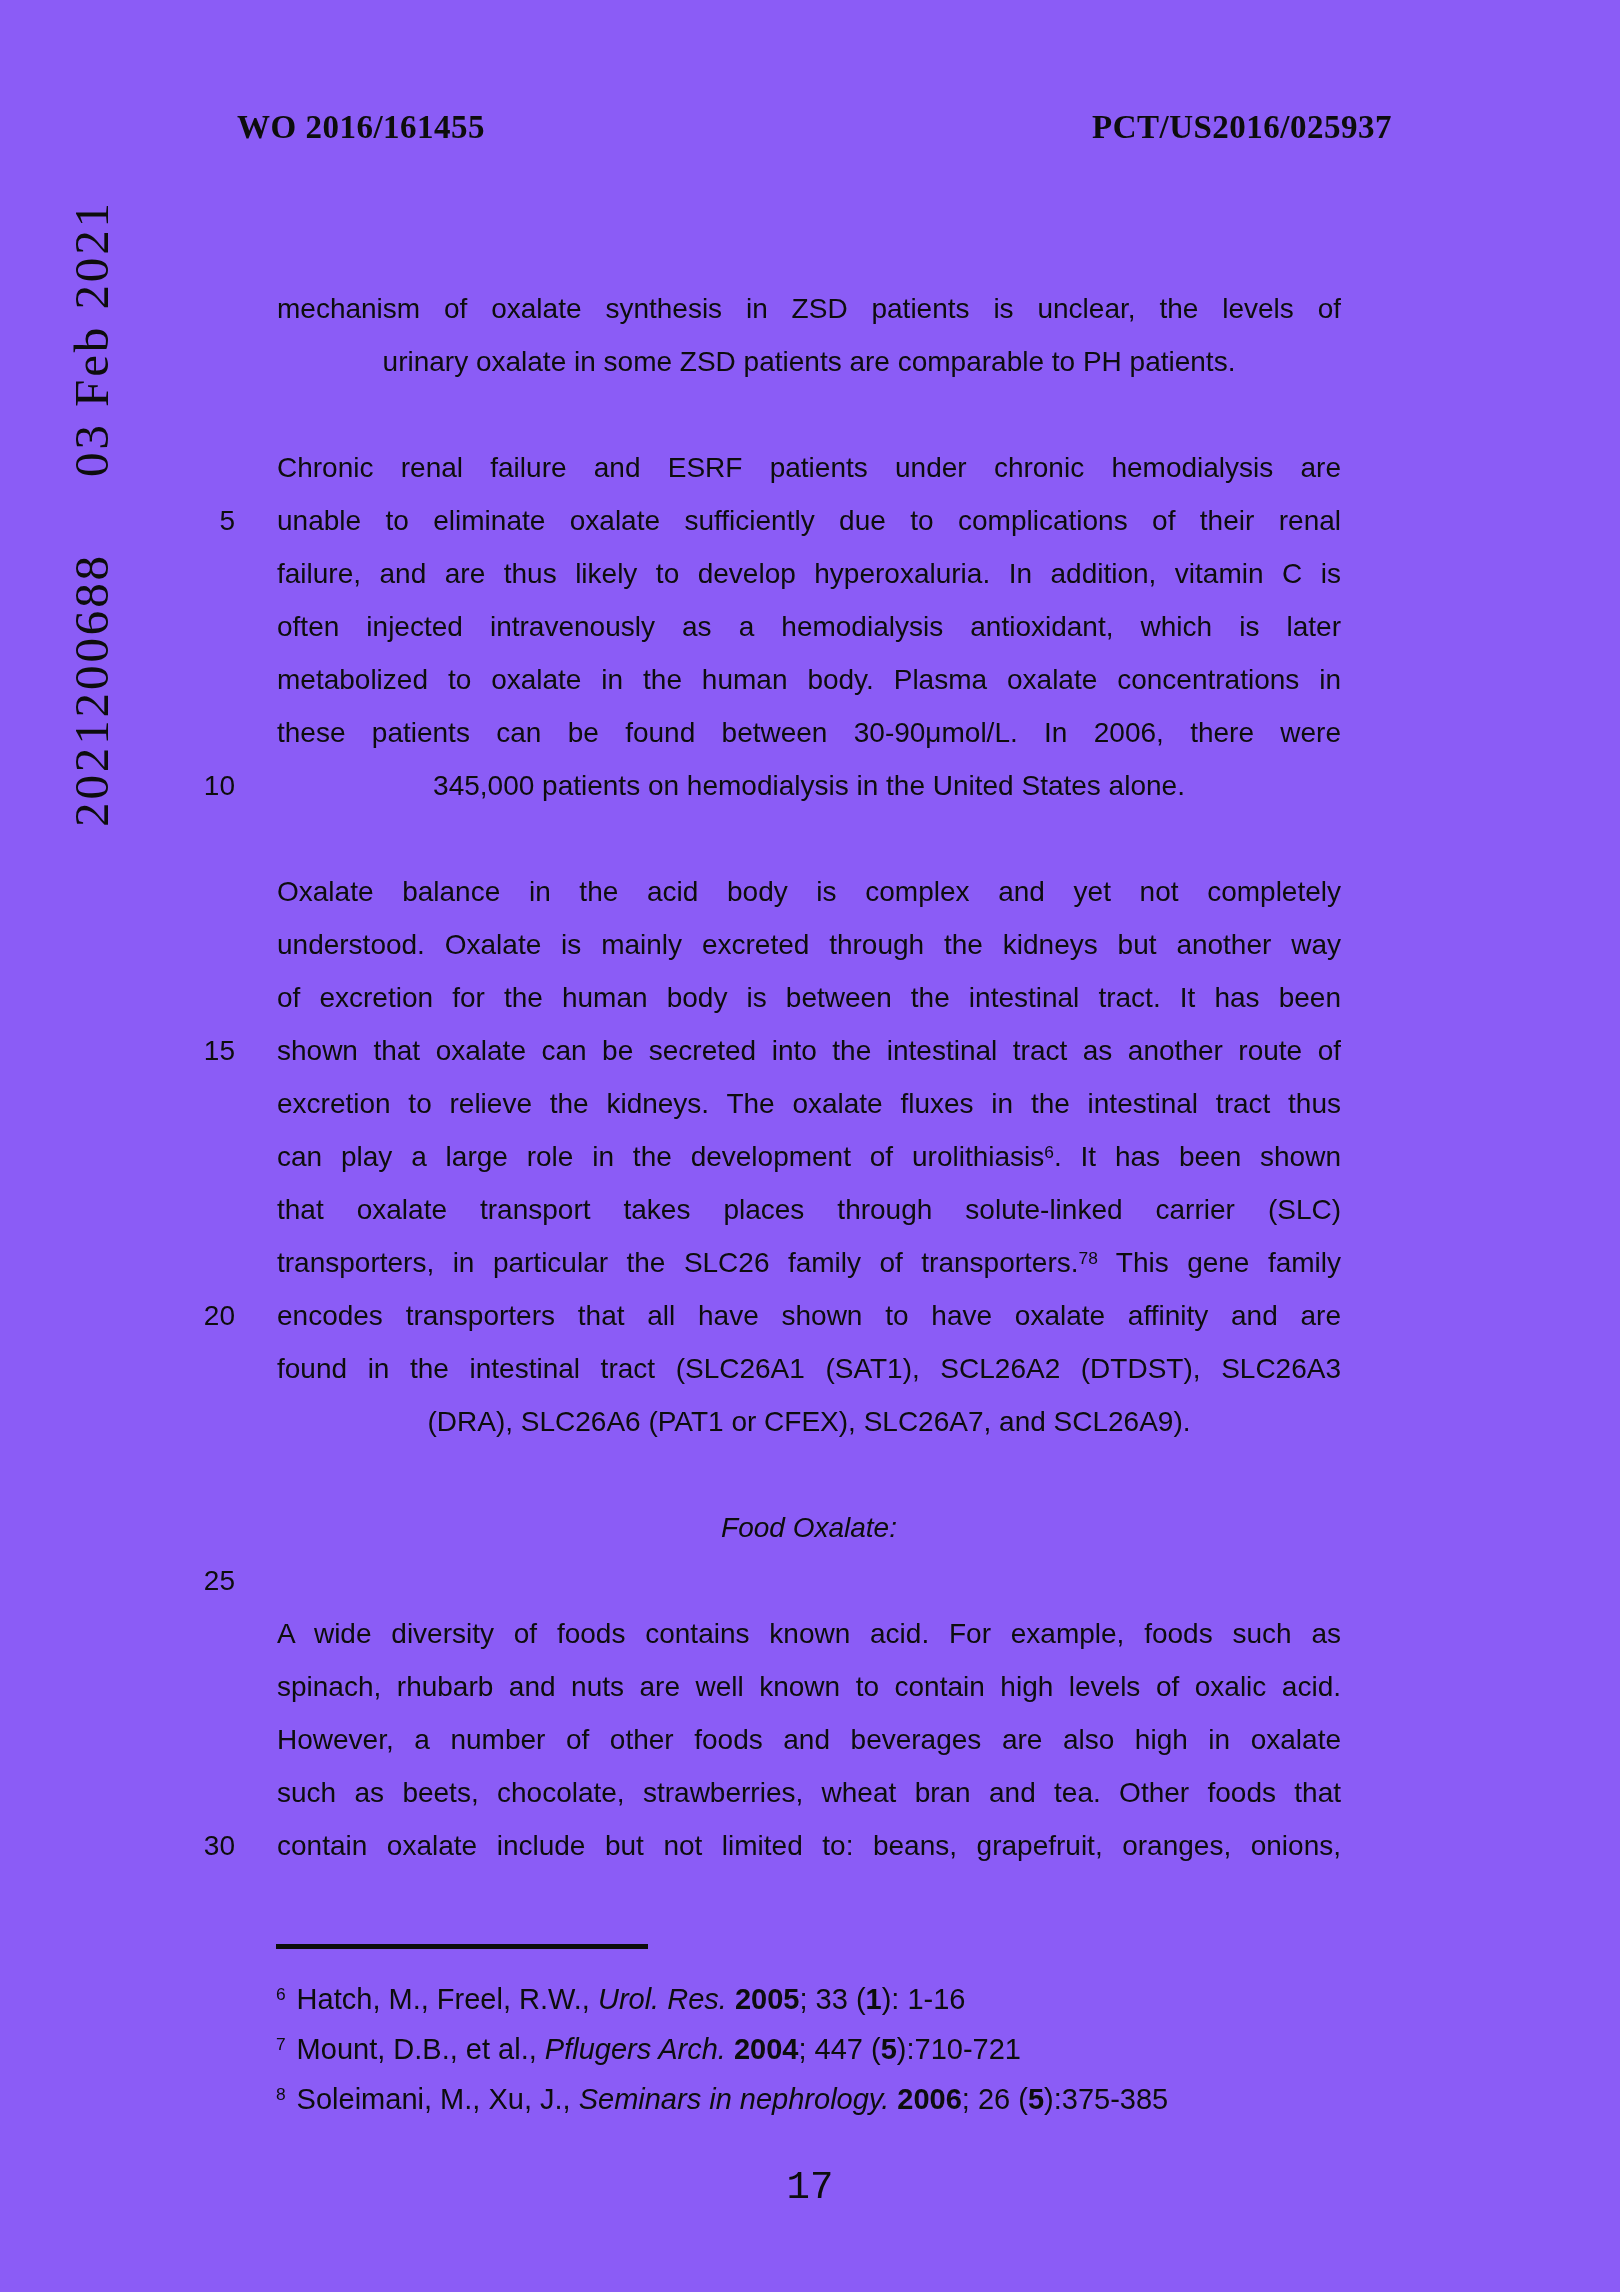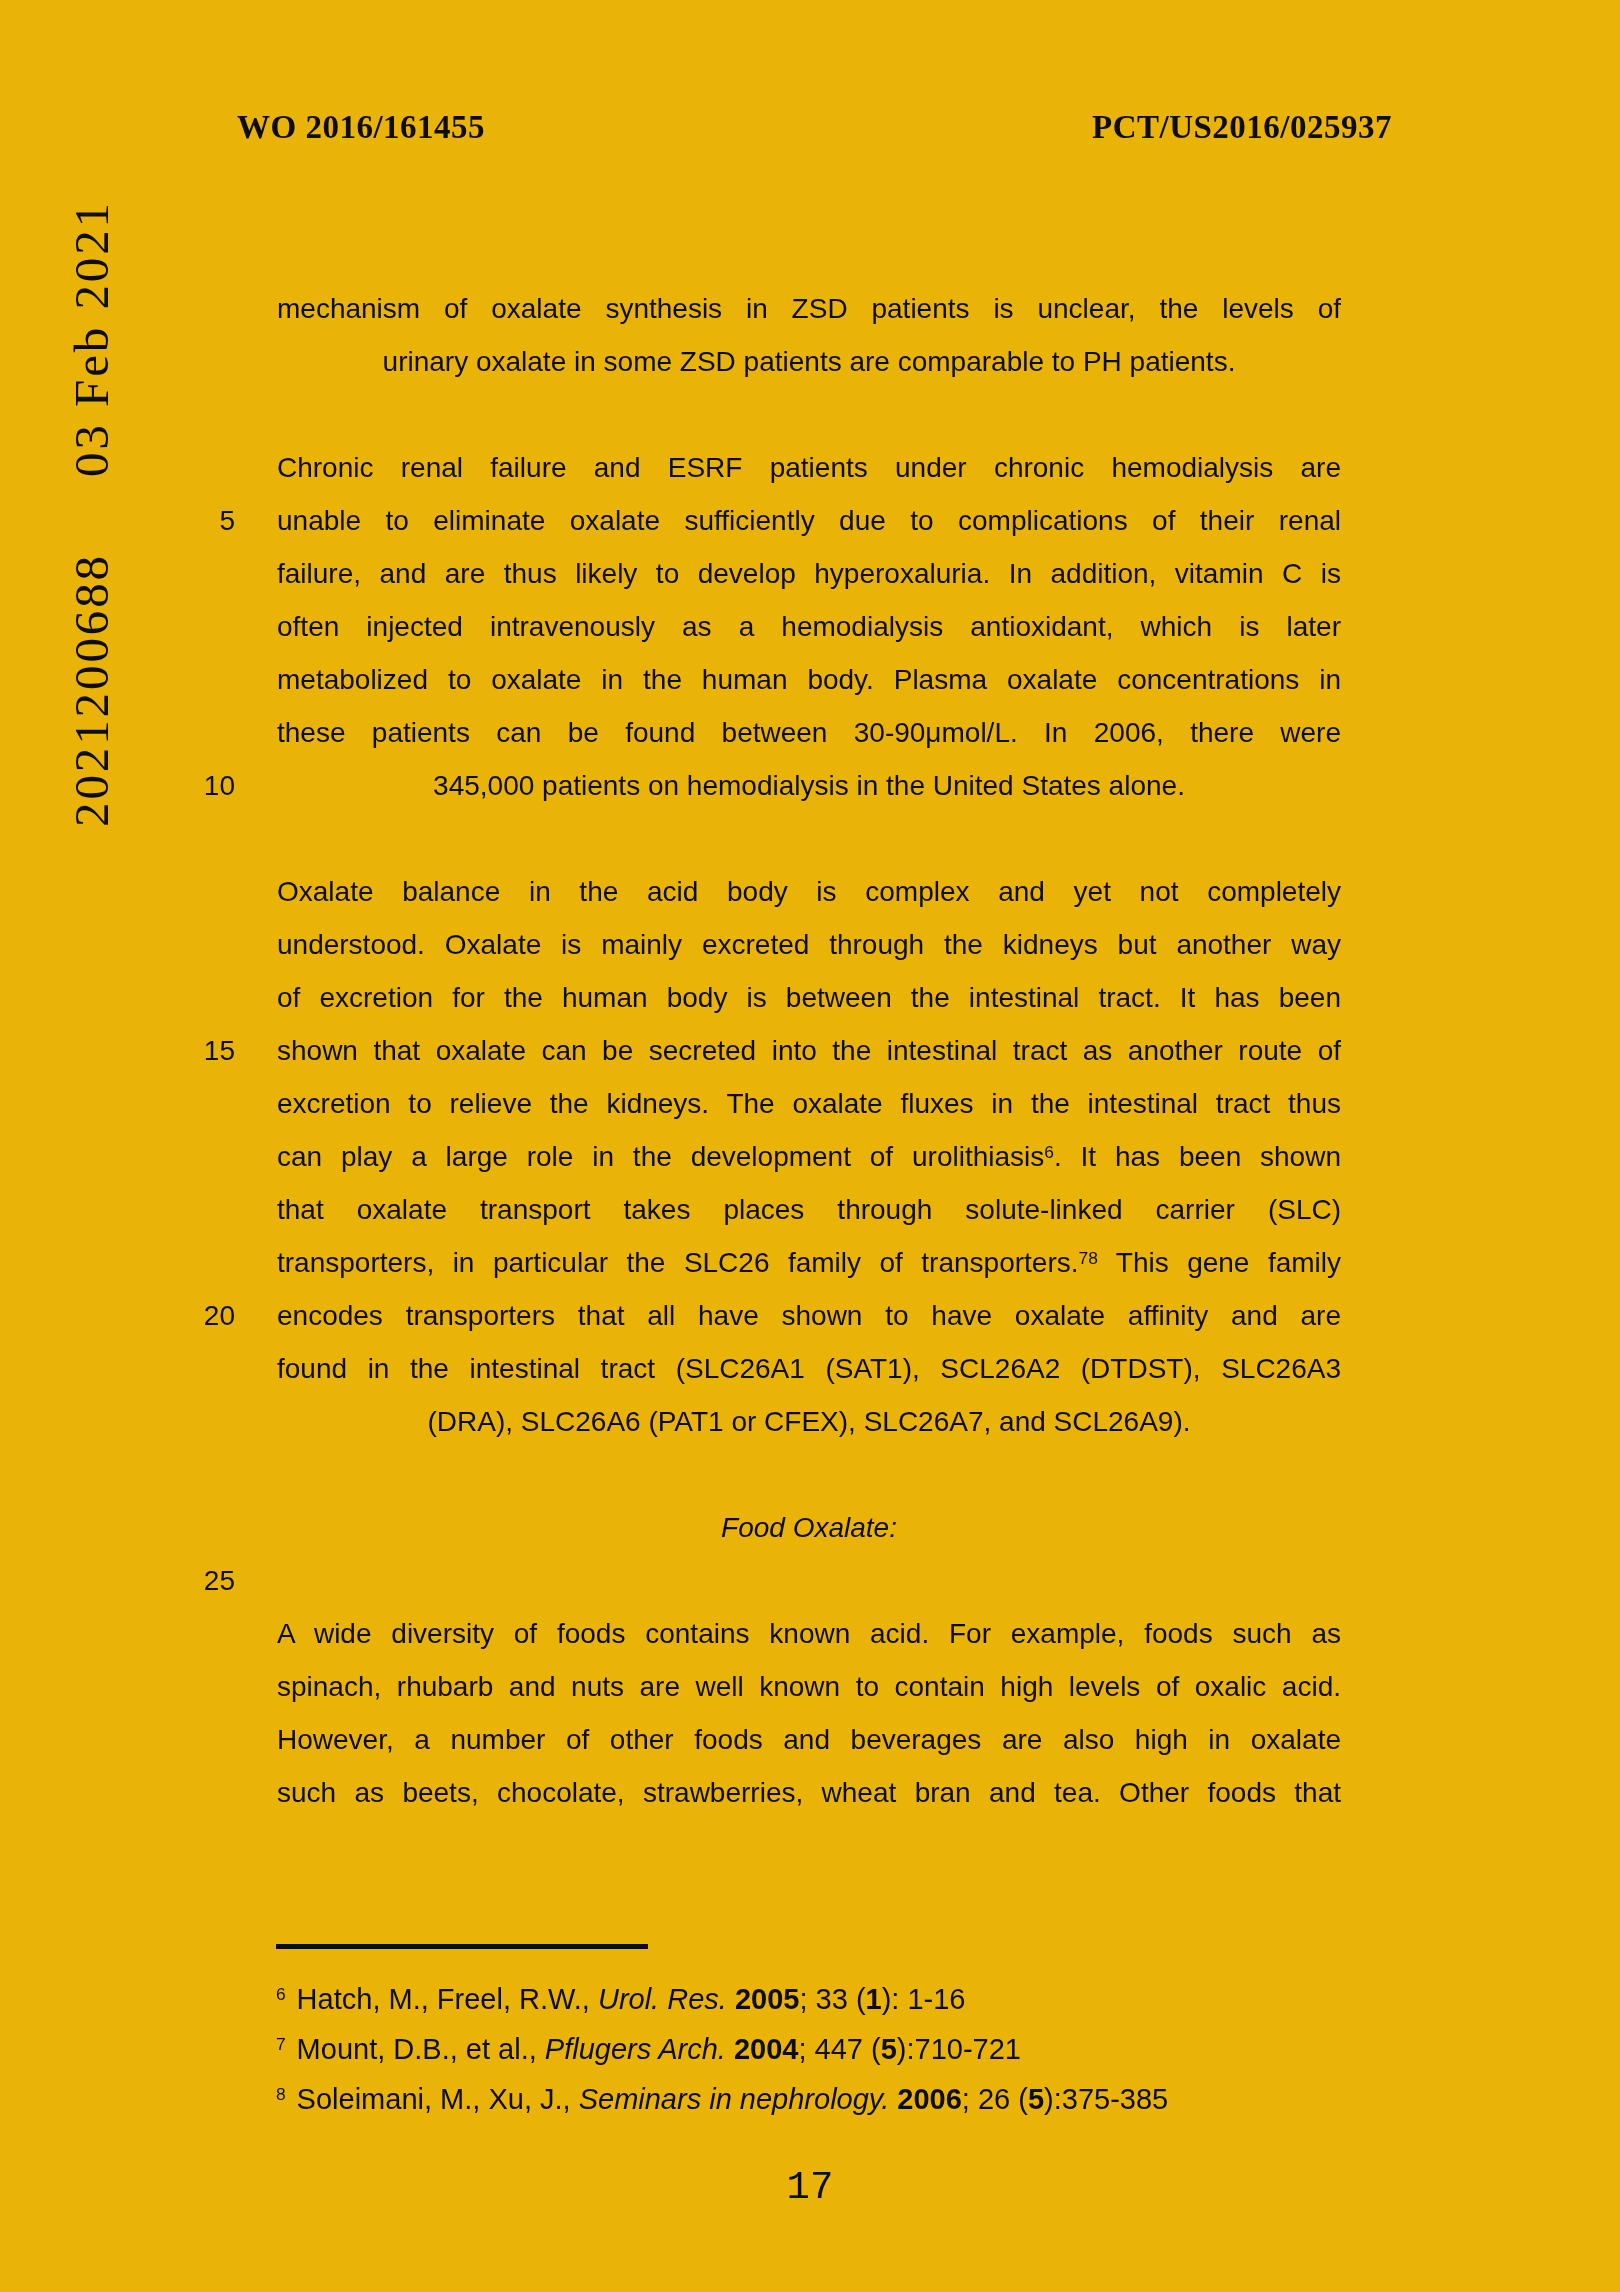--- a/index.html
+++ b/index.html
@@ -1,20 +1,20 @@
 <!DOCTYPE html>
 <html><head>
 <meta charset="utf-8">
 <style>
   html, body { margin: 0; padding: 0; background: #ffffff; }
   .page {
     position: relative;
     width: 1620px;
     height: 2293px;
-    background: #eab308;
+    background: #8b5cf6;
     color: #0d0d0d;
     font-family: "Liberation Sans", sans-serif;
     overflow: hidden;
   }
   
   .header-left {
     position: absolute; left: 237px; top: 109px;
     font-family: "Liberation Serif", serif;
     font-weight: 700; font-size: 33px; letter-spacing: 0.5px;
   }
@@ -186,20 +186,24 @@
         <span class="line-text full"><span>spinach, rhubarb and nuts are well known to contain high levels of oxalic acid.</span></span>
       </div>
       <div class="line-row">
         <span class="line-marker"></span>
         <span class="line-text full"><span>However, a number of other foods and beverages are also high in oxalate</span></span>
       </div>
       <div class="line-row">
         <span class="line-marker"></span>
         <span class="line-text full"><span>such as beets, chocolate, strawberries, wheat bran and tea.  Other foods that</span></span>
       </div>
+      <div class="line-row">
+        <span class="line-marker">30</span>
+        <span class="line-text full"><span>contain oxalate include but not limited to:  beans, grapefruit, oranges, onions,</span></span>
+      </div>
     </div>
 
   <div class="footnote-rule"></div>
   <div class="footnotes">
       <div class="fn-line"><span class="sup">6</span><span> Hatch, M., Freel, R.W., </span><span class="it">Urol. Res.</span><span> </span><span class="b">2005</span><span>; 33 (</span><span class="b">1</span><span>): 1-16</span></div>
       <div class="fn-line"><span class="sup">7</span><span> Mount, D.B., et al., </span><span class="it">Pflugers Arch.</span><span> </span><span class="b">2004</span><span>; 447 (</span><span class="b">5</span><span>):710-721</span></div>
       <div class="fn-line"><span class="sup">8</span><span> Soleimani, M., Xu, J., </span><span class="it">Seminars in nephrology.</span><span> </span><span class="b">2006</span><span>; 26 (</span><span class="b">5</span><span>):375-385</span></div>
     </div>
 
   <div class="page-number">17</div>

